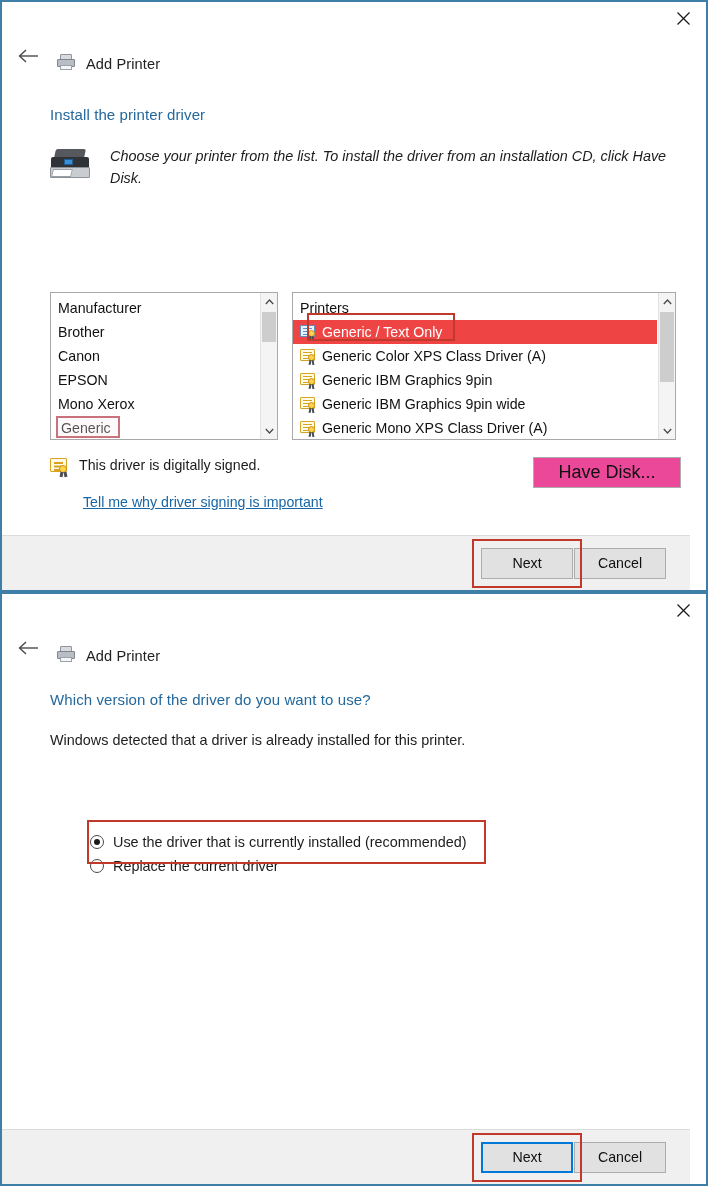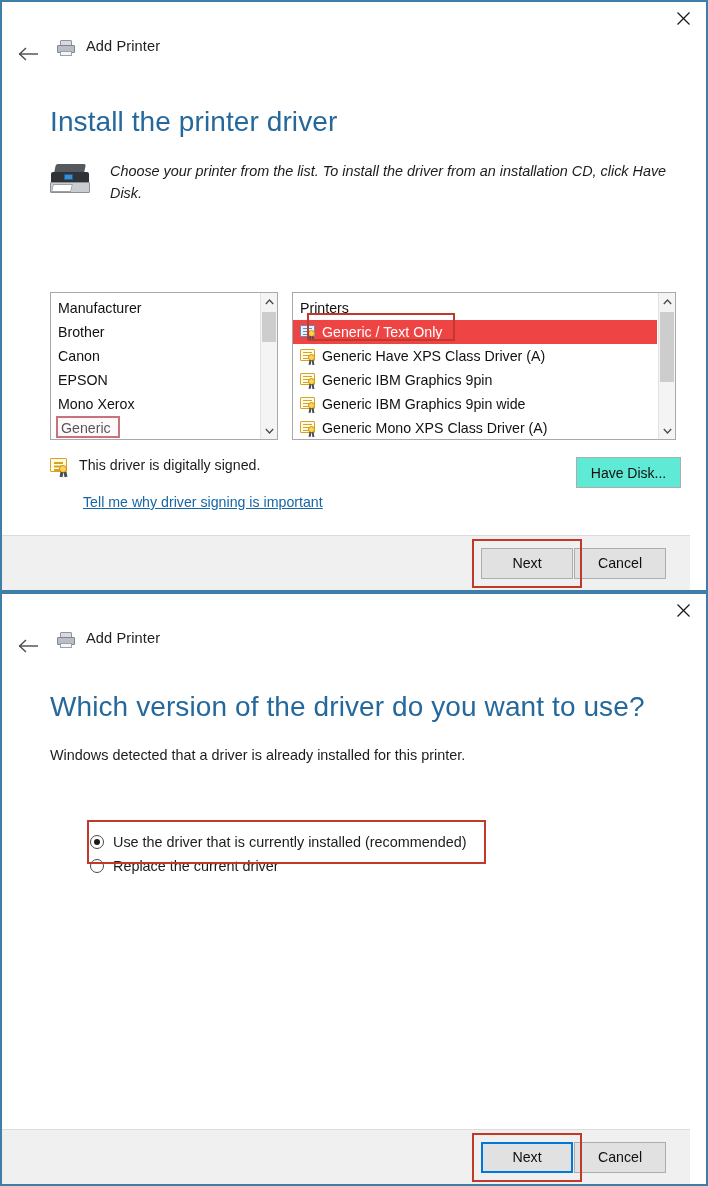--- a/index.html
+++ b/index.html
@@ -55,21 +55,21 @@
     justify-content: center;
     cursor: pointer;
     background: transparent;
     border: none;
   }
   .close-btn svg { display: block; }
 
   
   .navrow {
     display: flex;
-    align-items: flex-start;
+    align-items: flex-end;
     height: 34px;
     padding-left: 10px;
   }
   .back-arrow {
     width: 32px;
     height: 32px;
     display: flex;
     align-items: center;
     justify-content: center;
     cursor: pointer;
@@ -85,21 +85,21 @@
   .nav-title {
     font-size: 14.6px;
     color: #222222;
     letter-spacing: 0.1px;
   }
 
   
   .page-heading {
     margin: 0;
     padding: 0 0 0 48px;
-    font-size: 28px;
+    font-size: 15px;
     font-weight: normal;
     color: #24689c;
     letter-spacing: 0.1px;
   }
   .first .page-heading { padding-top: 34px; }
   .second .page-heading { padding-top: 27px; }
 
   .desc-row {
     display: flex;
     padding: 22px 20px 0 46px;
@@ -238,25 +238,25 @@
     font-size: 14.2px;
     color: #1866a6;
     text-decoration: underline;
     cursor: pointer;
   }
 
   .have-disk-btn {
     position: absolute;
     right: 25px;
     top: 455px;
-    width: 105px;
+    width: 148px;
     height: 31px;
-    background: #5eead4;
+    background: #ec4899;
     border: 1px solid #adadad;
-    font-size: 14px;
+    font-size: 18px;
     color: #101010;
     cursor: pointer;
     font-family: "Liberation Sans", sans-serif;
   }
 
   
   .footer {
     position: absolute;
     left: 0; right: 16px; bottom: 0;
     height: 55px;
@@ -448,21 +448,21 @@
             </span>
             <span>Generic / Text Only</span>
           </div>
           <div class="list-item">
             <span class="item-icon">
               <span class="cert-doc"></span>
                 <span class="cert-seal"></span>
               <span class="cert-ribbon-l"></span>
                 <span class="cert-ribbon-r"></span>
             </span>
-            <span>Generic Have XPS Class Driver (A)</span>
+            <span>Generic Color XPS Class Driver (A)</span>
           </div>
           <div class="list-item">
             <span class="item-icon">
               <span class="cert-doc"></span>
                 <span class="cert-seal"></span>
               <span class="cert-ribbon-l"></span>
                 <span class="cert-ribbon-r"></span>
             </span>
             <span>Generic IBM Graphics 9pin</span>
           </div>

